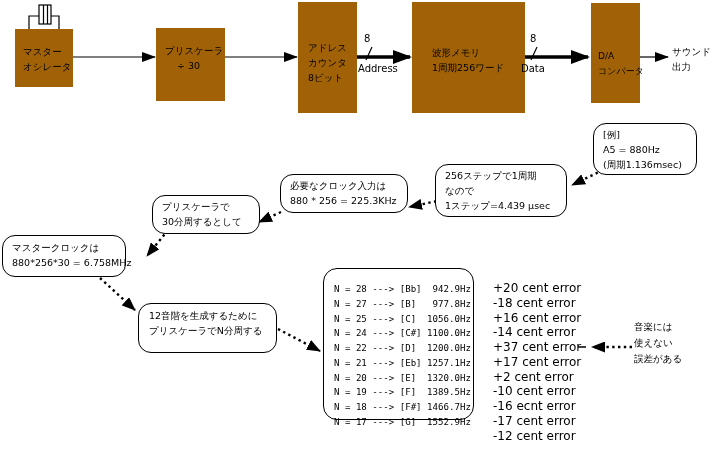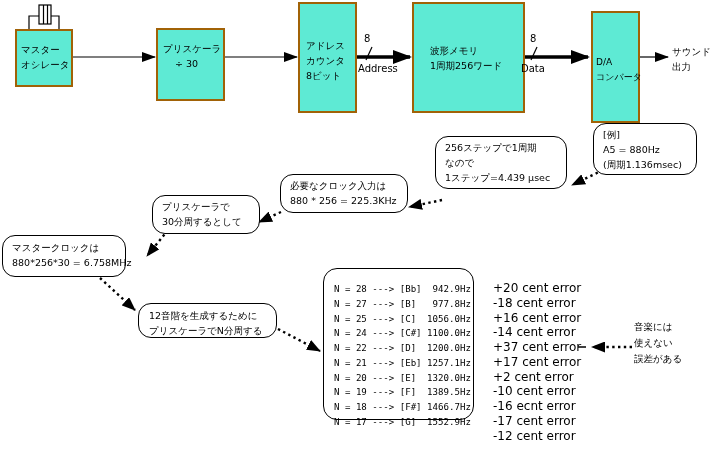--- a/index.html
+++ b/index.html
@@ -3,21 +3,21 @@
 <meta charset="utf-8">
 <style>
   html,body{margin:0;padding:0;background:#ffffff;}
   .stage{
     position:relative;width:717px;height:459px;background:#ffffff;
     font-family:"DejaVu Sans",sans-serif;color:#000;overflow:hidden;
   }
   .abs{position:absolute;}
   svg.layer{position:absolute;left:0;top:0;pointer-events:none;}
   .block{
-    position:absolute;border:2px solid #a16207;background:#5eead4;
+    position:absolute;border:4px solid #a16207;background:#a16207;
     font-size:9.5px;line-height:15px;box-sizing:border-box;
   }
   .note{
     position:absolute;border:1px solid #000;background:#fff;border-radius:13px;
     font-size:9.5px;line-height:15px;box-sizing:border-box;
   }
   .lbl{position:absolute;font-size:9.5px;line-height:15px;white-space:nowrap;}
   .buslbl{position:absolute;font-size:10px;line-height:12px;white-space:nowrap;}
   .tblrow{white-space:pre;font-family:"DejaVu Sans Mono",monospace;font-size:9.1px;line-height:14.75px;}
   .errrow{white-space:pre;font-size:12px;line-height:14.75px;}
@@ -85,63 +85,63 @@
     <span class="blk-line">アドレス</span>
     <span class="blk-line">カウンタ</span>
     <span class="blk-line">8ビット</span>
   </div>
 
   <div class="block" style="left:412px;top:2px;width:113px;height:111px;padding:39px 0 12px 16px;">
     <span class="blk-line">波形メモリ</span>
     <span class="blk-line">1周期256ワード</span>
   </div>
 
-  <div class="block" style="left:591px;top:3px;width:49px;height:112px;padding:42px 0 0 3px;font-size:9px;margin-top:8px;">
+  <div class="block" style="left:591px;top:3px;width:49px;height:100px;padding:42px 0 0 3px;font-size:9px;">
     <span class="blk-line">D/A</span>
     <span class="blk-line">コンバータ</span>
   </div>
 
   <div class="lbl" style="left:672px;top:44px;">
     <span class="blk-line">サウンド</span>
     <span class="blk-line">出力</span>
   </div>
 
   <div class="buslbl" style="left:364px;top:33px;">8</div>
   <div class="buslbl" style="left:358px;top:63px;">Address</div>
   <div class="buslbl" style="left:530px;top:33px;">8</div>
   <div class="buslbl" style="left:521px;top:63px;">Data</div>
 
   <div class="note" style="left:593px;top:123px;width:104px;height:52px;padding:3px 0 0 9px;">
     <span class="blk-line">[例]</span>
     <span class="blk-line">A5 = 880Hz</span>
     <span class="blk-line">(周期1.136msec)</span>
   </div>
 
-  <div class="note" style="left:435px;top:136px;width:132px;height:53px;padding:3px 0 0 9px;">
+  <div class="note" style="left:435px;top:164px;width:132px;height:53px;padding:3px 0 0 9px;">
     <span class="blk-line">256ステップで1周期</span>
     <span class="blk-line">なので</span>
     <span class="blk-line">1ステップ=4.439 μsec</span>
   </div>
 
   <div class="note" style="left:280px;top:174px;width:128px;height:39px;padding:3px 0 0 9px;">
     <span class="blk-line">必要なクロック入力は</span>
     <span class="blk-line">880 * 256 = 225.3KHz</span>
   </div>
 
   <div class="note" style="left:152px;top:195px;width:108px;height:39px;padding:3px 0 0 9px;">
     <span class="blk-line">プリスケーラで</span>
     <span class="blk-line">30分周するとして</span>
   </div>
 
   <div class="note" style="left:2px;top:235px;width:124px;height:42px;padding:4px 0 0 9px;">
     <span class="blk-line">マスタークロックは</span>
     <span class="blk-line">880*256*30 = 6.758MHz</span>
   </div>
 
-  <div class="note" style="left:138px;top:303px;width:139px;height:35px;padding:4px 0 0 10px;">
+  <div class="note" style="left:138px;top:303px;width:139px;height:50px;padding:4px 0 0 10px;">
     <span class="blk-line">12音階を生成するために</span>
     <span class="blk-line">プリスケーラでN分周する</span>
   </div>
 
   <div class="note" style="left:323px;top:268px;width:151px;height:152px;padding:13px 0 0 10px;border-radius:14px;">
     <div class="tblrow">N = 28 ---&gt; [Bb]  942.9Hz</div>
     <div class="tblrow">N = 27 ---&gt; [B]   977.8Hz</div>
     <div class="tblrow">N = 25 ---&gt; [C]  1056.0Hz</div>
     <div class="tblrow">N = 24 ---&gt; [C#] 1100.0Hz</div>
     <div class="tblrow">N = 22 ---&gt; [D]  1200.0Hz</div>

